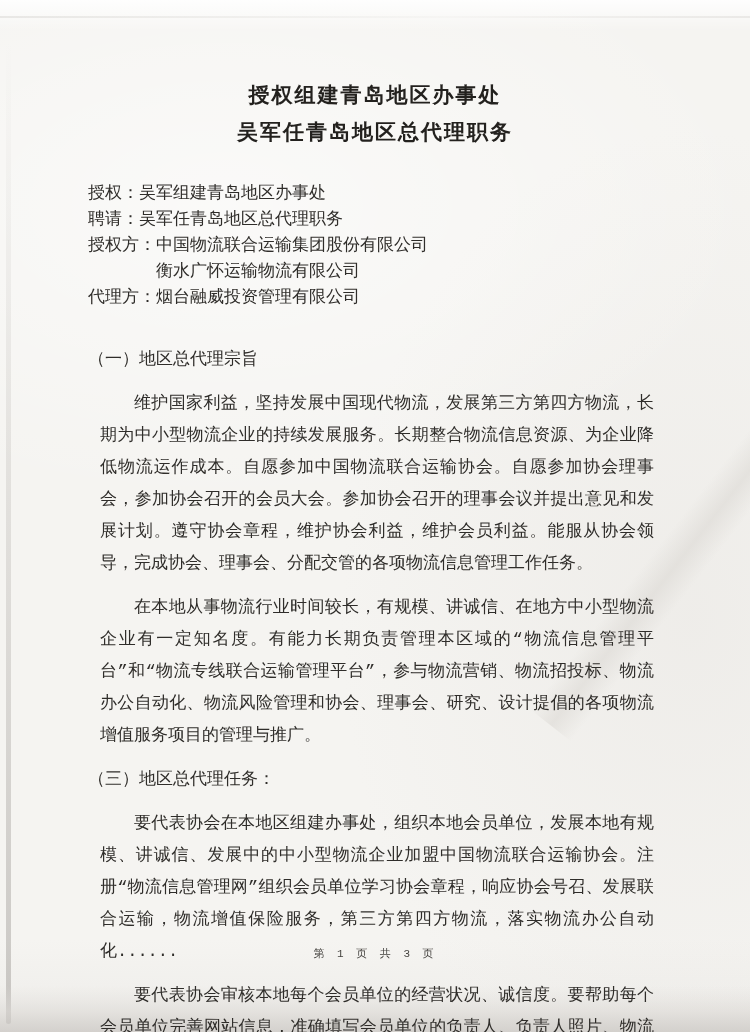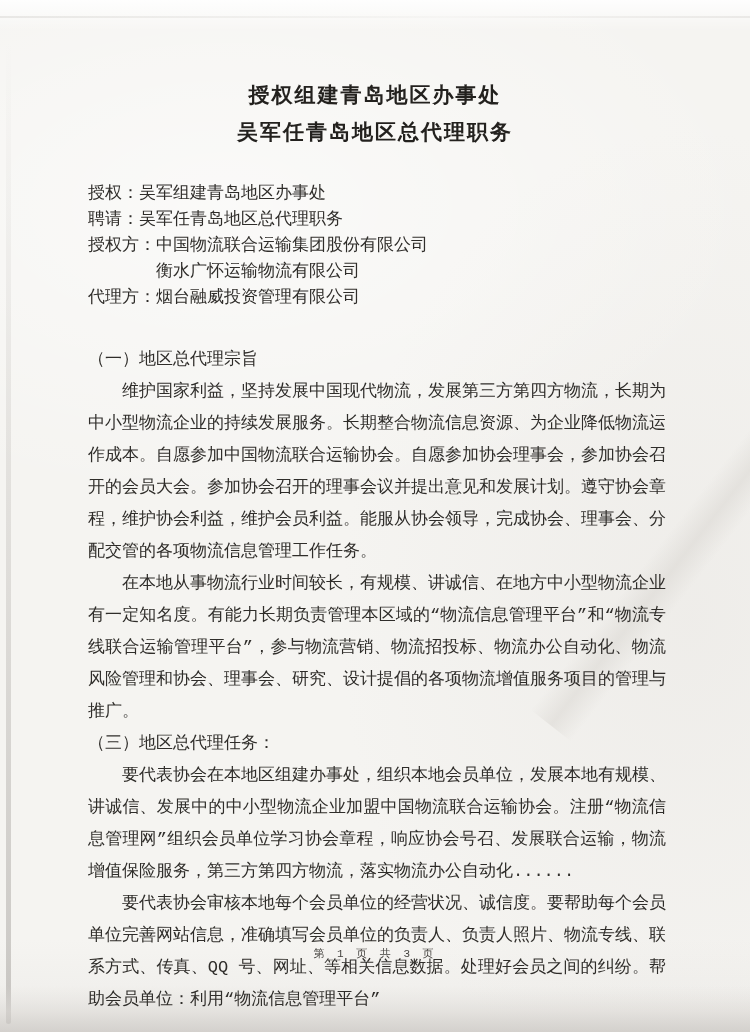--- a/index.html
+++ b/index.html
@@ -72,21 +72,21 @@
   .meta-row.cont { padding-left: 68px; }
   .sections {
     position: absolute;
     top: 344px; left: 88px; right: 84px;
     font-size: 17px;
     line-height: 32px;
     text-align: justify;
   }
   .section-heading { text-align: left; }
   .para {
-    margin: 0;
+    margin: 12px;
     text-indent: 2em;
   }
   .footer {
     position: absolute;
     top: 946px; left: 0; right: 0;
     text-align: center;
     font-size: 11px;
     letter-spacing: 3px;
     color: #44423f;
   }

